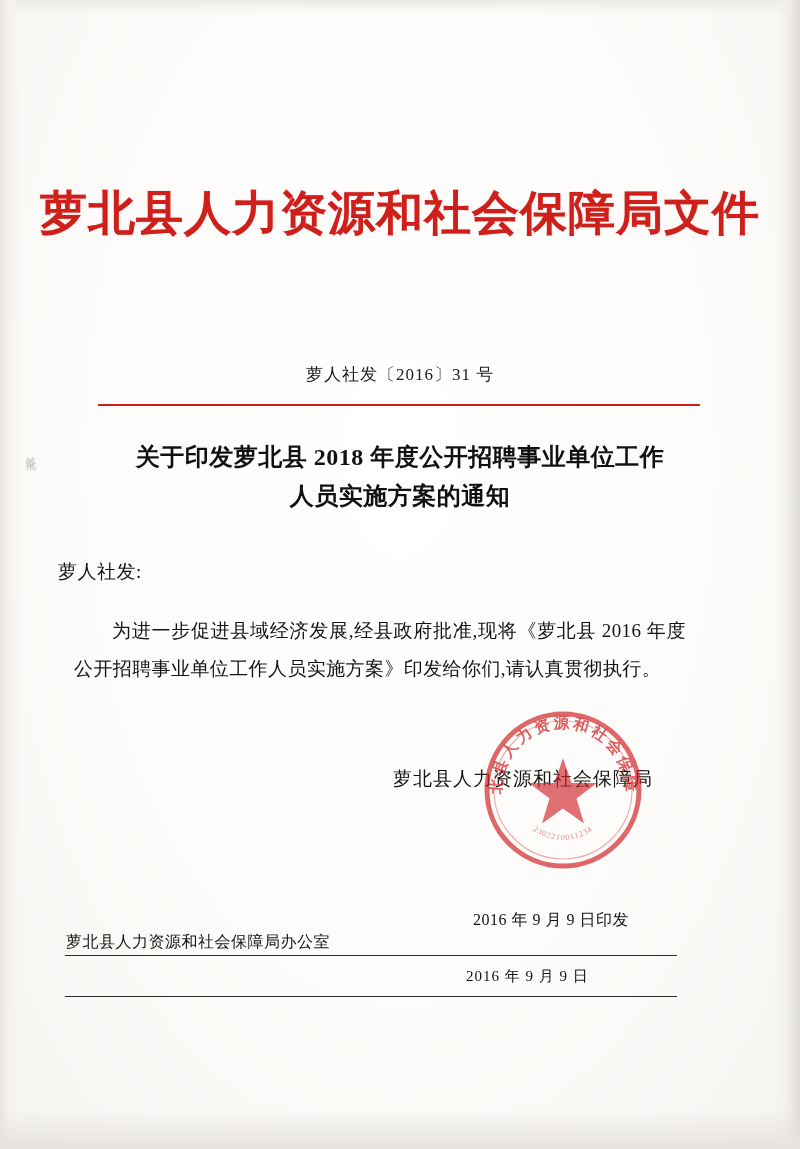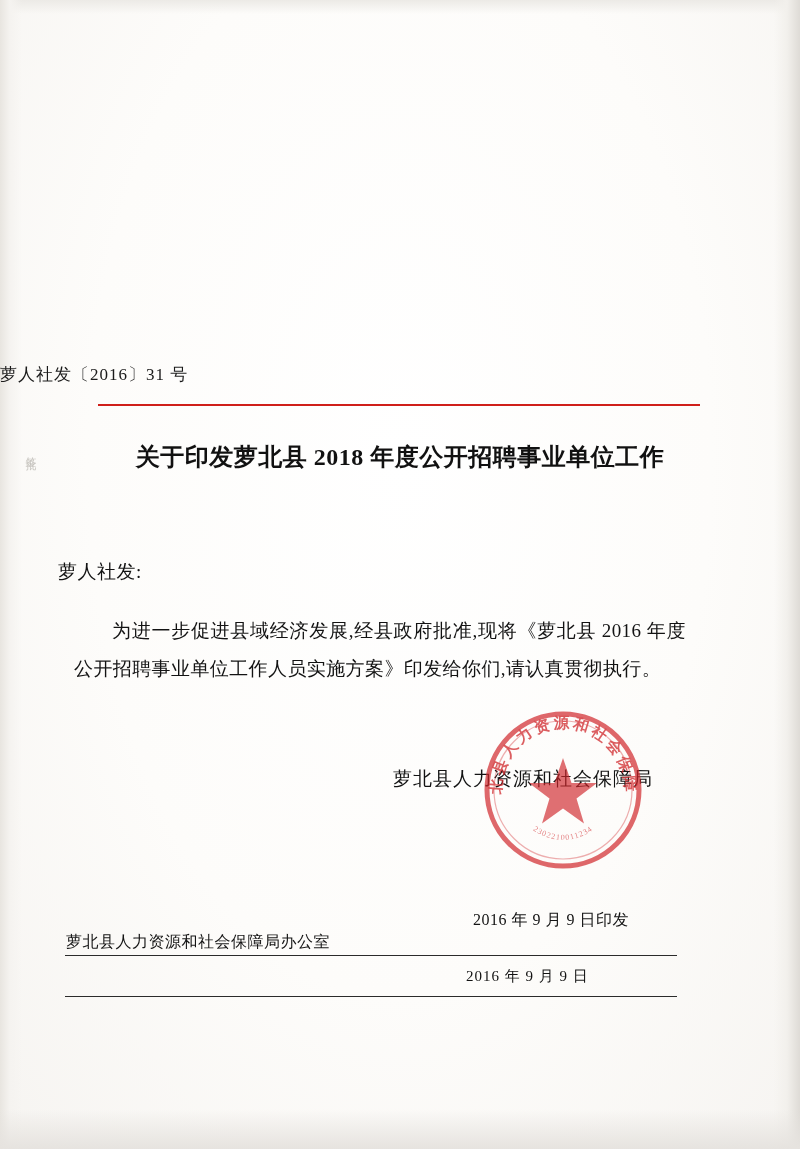--- a/index.html
+++ b/index.html
@@ -76,20 +76,21 @@
     text-shadow: 0 0 1px rgba(207,31,26,0.5);
     white-space: nowrap;
   }
 
   
   .doc-number {
     position: absolute;
     top: 363px;
     left: 0;
     width: 800px;
+    text-align: center;
     font-size: 17px;
     color: #1a1a1a;
     letter-spacing: 1px;
   }
 
   
   .red-rule {
     position: absolute;
     top: 404px;
     left: 98px;
@@ -224,29 +225,31 @@
 
 <div class="page">
 
   <div class="scan-edge-top"></div>
   <div class="scan-edge-left"></div>
   <div class="scan-edge-right"></div>
   <div class="scan-edge-bottom"></div>
 
   <div class="content">
 
+    <div class="masthead">萝北县人力资源和社会保障局文件</div>
 
     <div class="doc-number">萝人社发〔2016〕31 号</div>
 
     <div class="red-rule"></div>
 
     <div class="margin-mark">签 批</div>
 
     <div class="doc-title">
       <div>关于印发萝北县 2018 年度公开招聘事业单位工作</div>
+      <div>人员实施方案的通知</div>
     </div>
 
     <div class="salutation">萝人社发:</div>
 
     <div class="body-text">
       <p class="indent">为进一步促进县域经济发展,经县政府批准,现将《萝北县 2016 年度公开招聘事业单位工作人员实施方案》印发给你们,请认真贯彻执行。</p>
     </div>
 
     <div class="signer">萝北县人力资源和社会保障局</div>
 

